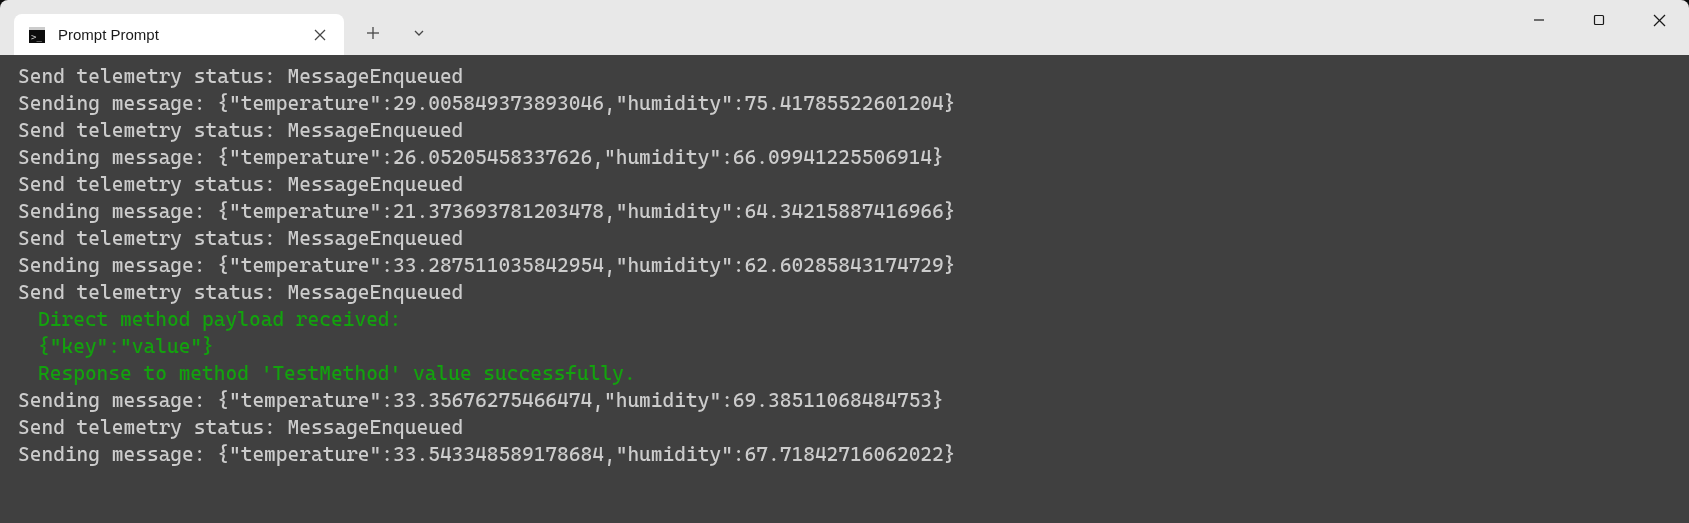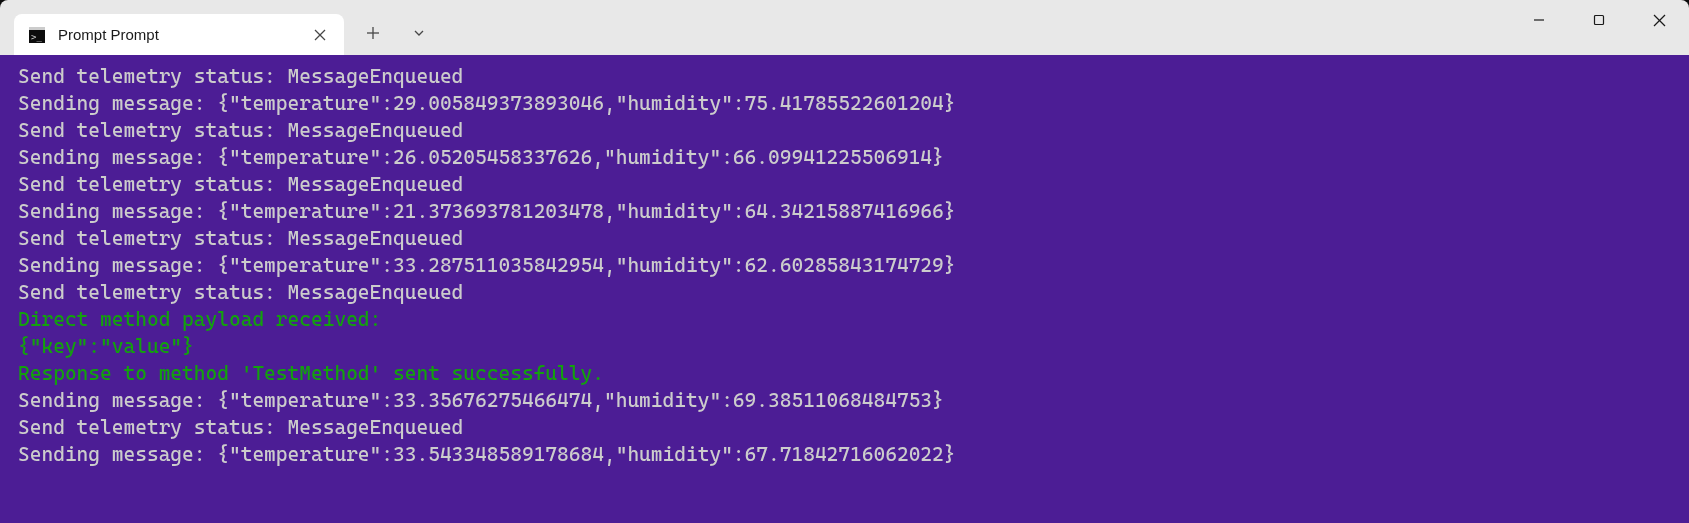--- a/index.html
+++ b/index.html
@@ -92,34 +92,35 @@
     .win-btn {
       width: 60px;
       display: flex;
       align-items: center;
       justify-content: center;
       color: #1a1a1a;
       cursor: pointer;
     }
     .terminal {
       flex: 1;
-      background: #4c1d95;
+      background: #404040;
       padding: 8px 18px;
       overflow: hidden;
     }
     .line {
       font-family: "Cascadia Mono", "Consolas", monospace;
       font-size: 20px;
       line-height: 27px;
       color: #cccccc;
       white-space: pre;
       font-weight: 500;
     }
     .line.green {
       color: #13a10e;
+      margin-left: 20px;
     }
   </style>
 </head>
 <body>
 
 <div class="titlebar">
   <div class="tab-area">
     <div class="tab">
       <span class="tab-icon">
         <svg width="16" height="16" viewBox="0 0 16 16">
@@ -175,17 +176,17 @@
     <div class="line">Sending message: {"temperature":29.005849373893046,"humidity":75.41785522601204}</div>
     <div class="line">Send telemetry status: MessageEnqueued</div>
     <div class="line">Sending message: {"temperature":26.05205458337626,"humidity":66.09941225506914}</div>
     <div class="line">Send telemetry status: MessageEnqueued</div>
     <div class="line">Sending message: {"temperature":21.373693781203478,"humidity":64.34215887416966}</div>
     <div class="line">Send telemetry status: MessageEnqueued</div>
     <div class="line">Sending message: {"temperature":33.287511035842954,"humidity":62.60285843174729}</div>
     <div class="line">Send telemetry status: MessageEnqueued</div>
     <div class="line green">Direct method payload received:</div>
     <div class="line green">{"key":"value"}</div>
-    <div class="line green">Response to method 'TestMethod' sent successfully.</div>
+    <div class="line green">Response to method 'TestMethod' value successfully.</div>
     <div class="line">Sending message: {"temperature":33.35676275466474,"humidity":69.38511068484753}</div>
     <div class="line">Send telemetry status: MessageEnqueued</div>
     <div class="line">Sending message: {"temperature":33.543348589178684,"humidity":67.71842716062022}</div>
   </div>
 
 </body></html>

